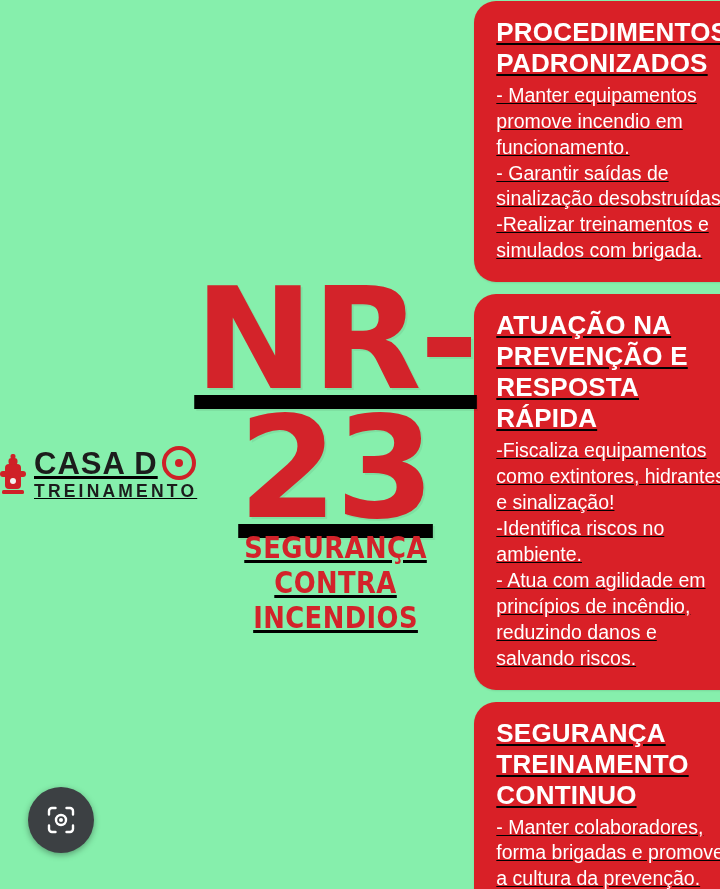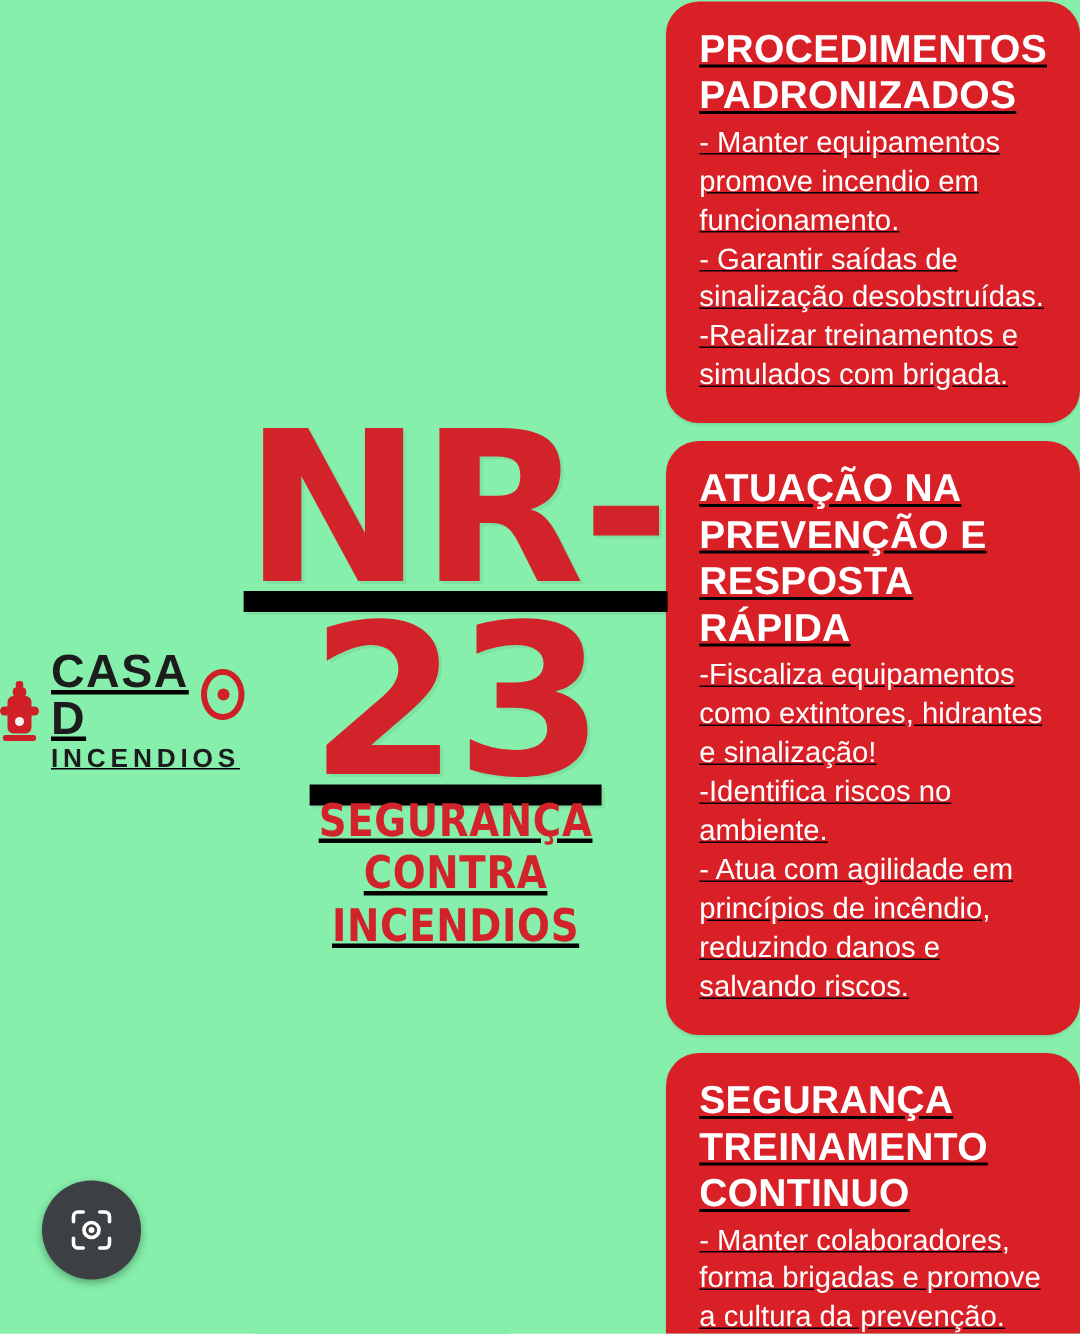--- a/index.html
+++ b/index.html
@@ -170,21 +170,21 @@
         <rect x="8.5" y="4" width="9" height="7" rx="3" fill="#cf2027"></rect>
         <rect x="10.5" y="0" width="5" height="5" rx="2" fill="#cf2027"></rect>
         <circle cx="13" cy="27" r="3" fill="#f3f2f0"></circle>
       </svg>
     </span>
     <span class="brand-text">
       <span class="brand-line1">
         <span>CASA D</span>
         <span class="swirl"></span>
       </span>
-      <span class="brand-line2">INCENDIOS</span>
+      <span class="brand-line2">TREINAMENTO</span>
     </span>
   </div>
 
   <div class="title-block">
     <div class="nr-title">NR-23</div>
     <div class="subtitle">SEGURANÇA CONTRA INCENDIOS</div>
   </div>
 
   <div class="cards">
 

